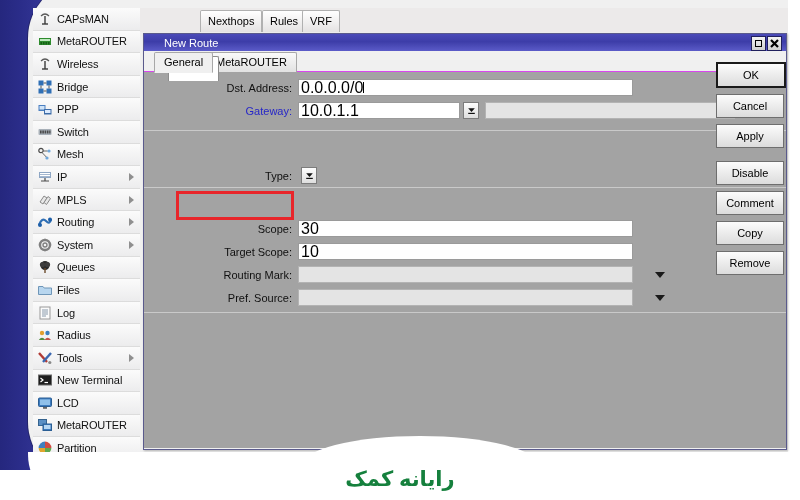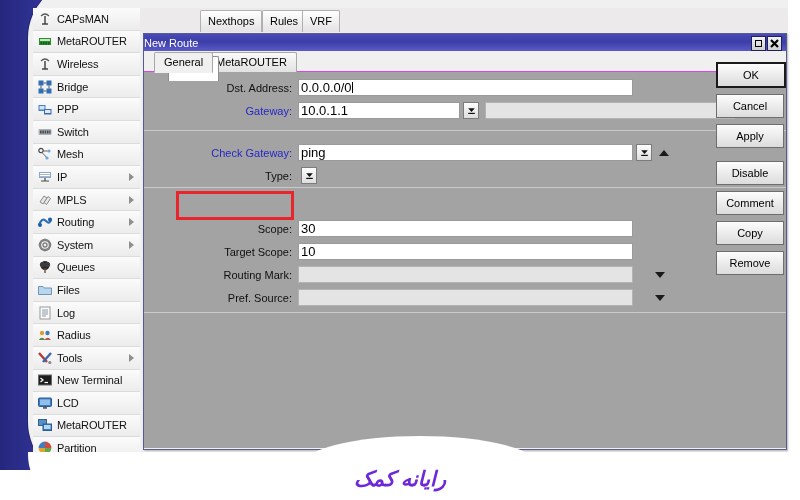--- a/index.html
+++ b/index.html
@@ -88,21 +88,21 @@
   
   #dlg{
     position:absolute;left:3px;top:25px;width:642px;height:415px;
     background:#f0f0f0;border:1px solid #5a5a8c;
     box-shadow:1px 1px 2px rgba(0,0,0,.25);
   }
   #dlg-title{
     height:17px;
     background:linear-gradient(180deg,#4a4ab8 0%,#3d3da8 45%,#5b5bc8 100%);
     display:flex;align-items:center;
-    padding-left:0;color:#fff;font-size:11px;
+    padding-left:20px;color:#fff;font-size:11px;
     position:relative;
   }
   .wbtn{
     position:absolute;top:2px;width:13px;height:13px;
     background:linear-gradient(180deg,#f4f4f4,#cfcfcf);
     border:1px solid #20205c;
     display:flex;align-items:center;justify-content:center;
     font-size:9px;color:#000;line-height:1;cursor:default;
   }
   #btn-max{right:20px;}
@@ -126,21 +126,21 @@
   #form{position:absolute;left:0;top:38px;width:642px;height:376px;background:#a3a3a3;}
   .row{position:absolute;left:0;height:19px;display:flex;align-items:center;}
   .lab{
     width:148px;text-align:right;padding-right:6px;
     font-size:11px;color:#101010;white-space:nowrap;
   }
   .lab.blue{color:#2626c8;}
   .fld{
     height:17px;box-sizing:border-box;
     border:1px solid #9a9a9a;background:#ffffff;
-    font-size:13px;padding:0 2px;line-height:15px;color:#000;
+    font-size:16px;padding:0 2px;line-height:15px;color:#000;
     display:flex;align-items:center;
   }
   .fld.dis{background:#e4e4e4;color:#8a8a8a;border-color:#b3b3b3;}
   .caret{display:inline-block;width:1px;height:11px;background:#000;margin-left:0px;}
 
   .ddbtn{
     width:16px;height:17px;box-sizing:border-box;margin-left:3px;
     border:1px solid #7c7c7c;
     background:linear-gradient(180deg,#fdfdfd,#dedede);
     display:flex;align-items:center;justify-content:center;cursor:pointer;
@@ -442,33 +442,20 @@
                 <path d="M1.2 2.3 L7.8 2.3 L4.5 6 Z" fill="#111"></path>
                 <path d="M1.2 7.4 L7.8 7.4" stroke="#111" stroke-width="1.2"></path>
               </svg>
             </div>
             <div class="fld dis" style="width: 250px; margin-left: 6px;"></div>
             <div class="spin-both">
               <i class="u"></i>
               <i class="d"></i>
             </div>
           </div>
-          <div class="row" style="top: 71px;">
-            <div class="lab blue">Check Gateway:</div>
-            <div class="fld" style="width: 335px;">
-              <span>ping</span>
-            </div>
-            <div class="ddbtn">
-              <svg width="9" height="9" viewBox="0 0 9 9">
-                <path d="M1.2 2.3 L7.8 2.3 L4.5 6 Z" fill="#111"></path>
-                <path d="M1.2 7.4 L7.8 7.4" stroke="#111" stroke-width="1.2"></path>
-              </svg>
-            </div>
-            <div class="spin-up"></div>
-          </div>
           <div class="row" style="top: 94px;">
             <div class="lab">Type:</div>
             <div class="ddbtn">
               <svg width="9" height="9" viewBox="0 0 9 9">
                 <path d="M1.2 2.3 L7.8 2.3 L4.5 6 Z" fill="#111"></path>
                 <path d="M1.2 7.4 L7.8 7.4" stroke="#111" stroke-width="1.2"></path>
               </svg>
             </div>
           </div>
           <div class="row" style="top: 147px;">
@@ -514,14 +501,14 @@
           <div class="sbox" style="width: 205px;">enabled</div>
           <div class="sbox" style="width: 240px;"></div>
           <div class="sbox dim" style="width: 196px;">active</div>
         </div>
     </div>
   </div>
 
   <div id="white-bottom"></div>
   <div id="bump"></div>
   <div id="white-bottom-cover"></div>
-  <div id="wm" style="color: #6d28d9; font-style: italic;">رایانه کمک</div>
+  <div id="wm" style="color: #15803d;">رایانه کمک</div>
 </div>
 
 </body></html>

